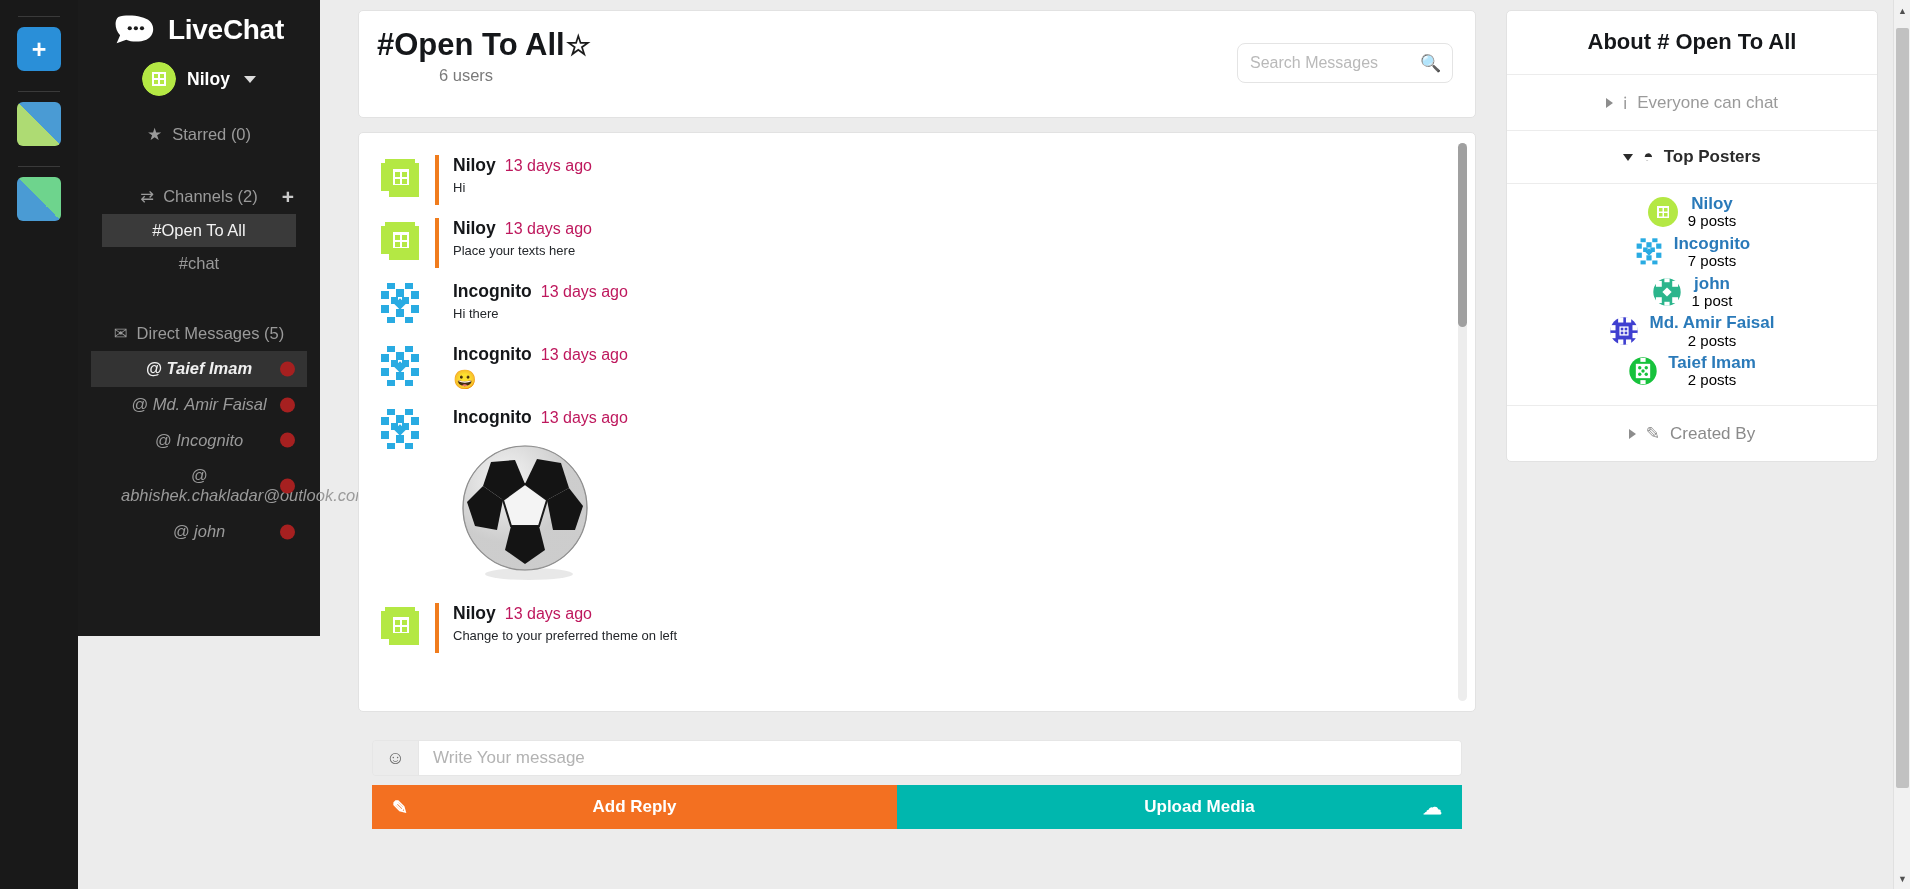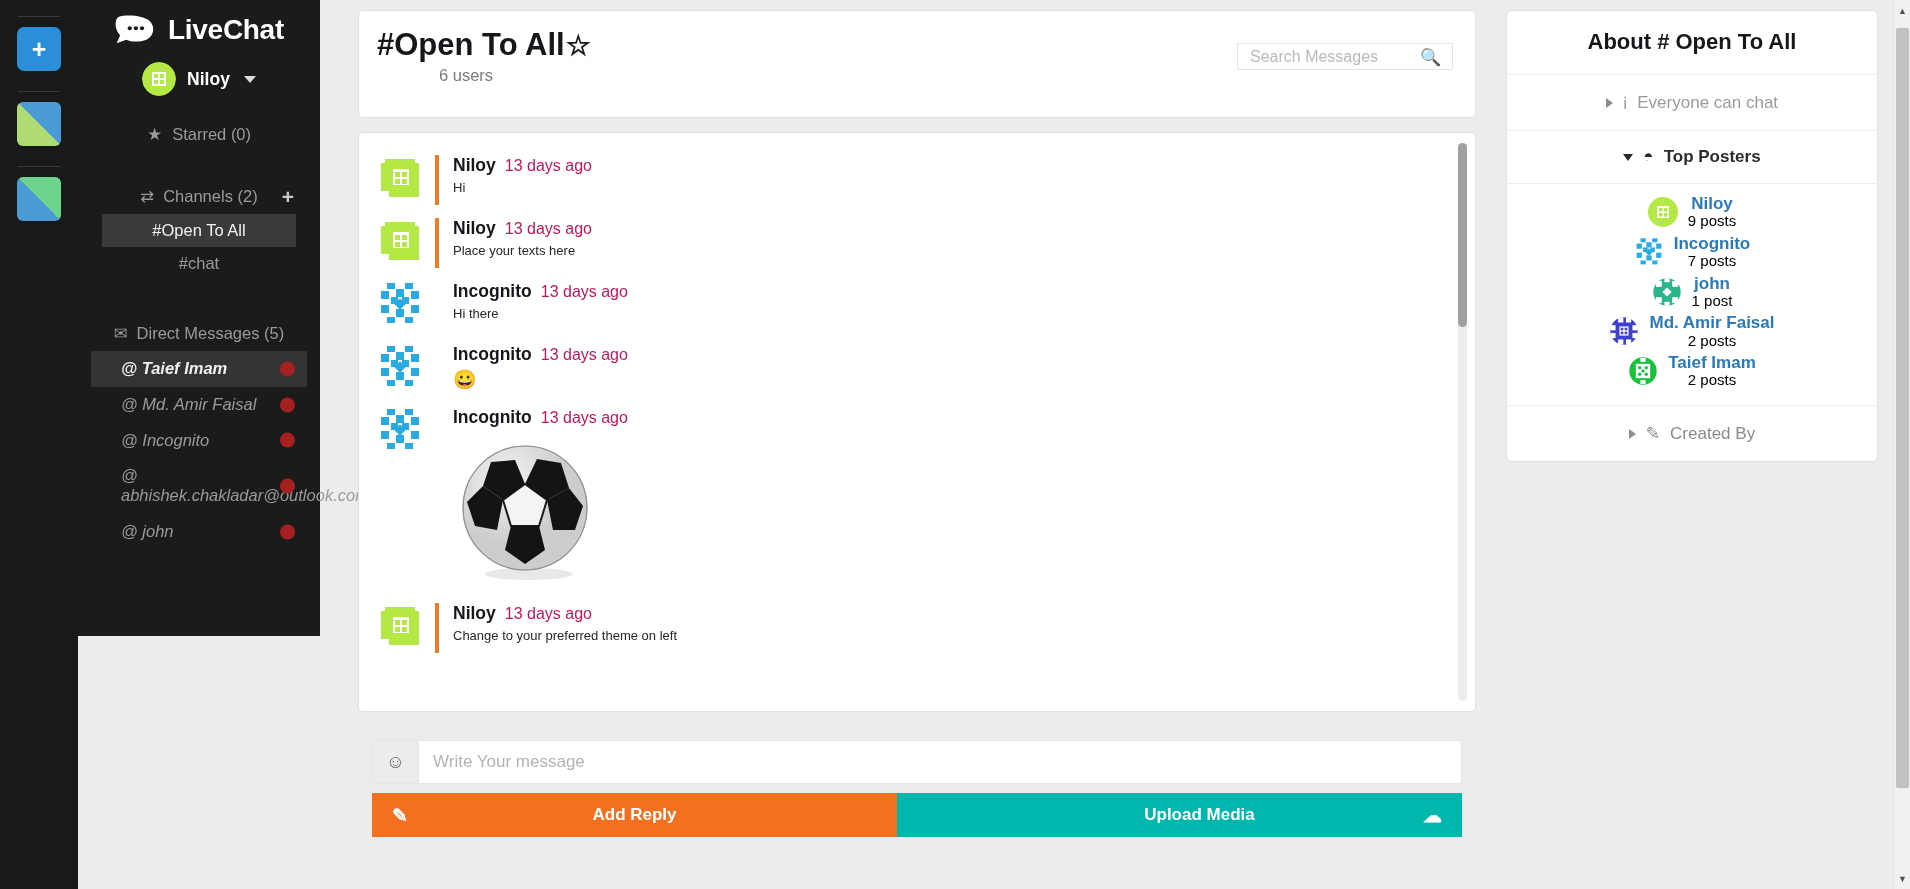--- a/index.html
+++ b/index.html
@@ -76,21 +76,21 @@
   }
 
   .nav-item {
     width: 194px; text-align: center; padding: 7px 4px;
     color: #9a9a9a; font-size: 16.5px; cursor: pointer;
   }
   .nav-item.active { background: #3a3a3a; color: #f2f2f2; }
 
   .dm-head { margin-top: 44px; margin-bottom: 8px; }
   .dm-item {
-    width: 216px; position: relative; text-align: left;
+    width: 216px; position: relative; text-align: center;
     padding: 8px 30px; color: #9a9a9a; font-size: 16.5px;
     font-style: italic; cursor: pointer; line-height: 1.2;
   }
   .dm-item.active { background: #333333; color: #f0f0f0; font-weight: bold; }
   .dm-dot {
     position: absolute; right: 12px; top: 50%; transform: translateY(-50%);
     width: 15px; height: 15px; border-radius: 50%; background: #a62020;
   }
 
   
@@ -110,21 +110,21 @@
     font-size: 31px; font-weight: bold; color: #15171a;
     display: flex; align-items: center; line-height: 1.05;
   }
   .star-outline { font-size: 28px; color: #1a1a1a; margin-left: 1px; cursor: pointer; }
   .chan-users { font-size: 16.5px; color: #7a7a7a; margin-top: 4px; margin-left: 62px; }
 
   .search-wrap {
     position: relative; width: 216px; margin-top: 14px;
   }
   .search-input {
-    width: 100%; height: 27px; border: 1px solid #e4e4e4; border-radius: 0;
+    width: 100%; height: 40px; border: 1px solid #e4e4e4; border-radius: 8px;
     padding: 0 38px 0 12px; font-size: 16px; color: #555;
     font-family: "Liberation Sans", sans-serif; outline: none; background: #fff;
   }
   .search-input::placeholder { color: #b9b9b9; }
   .search-ico {
     position: absolute; right: 11px; top: 50%; transform: translateY(-50%);
     color: #4a4a4a; font-size: 17px; pointer-events: none;
   }
 
   
@@ -159,21 +159,21 @@
   
   .composer { padding: 14px 14px 0 14px; }
   .input-row { display: flex; border: 1px solid #e6e6e6; border-radius: 4px; overflow: hidden; }
   .emoji-btn {
     width: 46px; min-width: 46px; background: #ececec;
     display: flex; align-items: center; justify-content: center;
     font-size: 19px; color: #6d6d6d; cursor: pointer;
     border-right: 1px solid #e6e6e6;
   }
   .msg-input {
-    flex: 1; height: 42px; border: 0; outline: none; padding: 0 14px;
+    flex: 1; height: 34px; border: 0; outline: none; padding: 0 14px;
     font-size: 17px; color: #444; font-family: "Liberation Sans", sans-serif;
   }
   .msg-input::placeholder { color: #b3b3b3; }
 
   .action-row { display: flex; margin-top: 9px; }
   .btn {
     flex: 1; height: 44px; border: 0; cursor: pointer; color: #fff;
     font-size: 17px; font-weight: bold; position: relative;
     display: flex; align-items: center; justify-content: center;
     font-family: "Liberation Sans", sans-serif;

